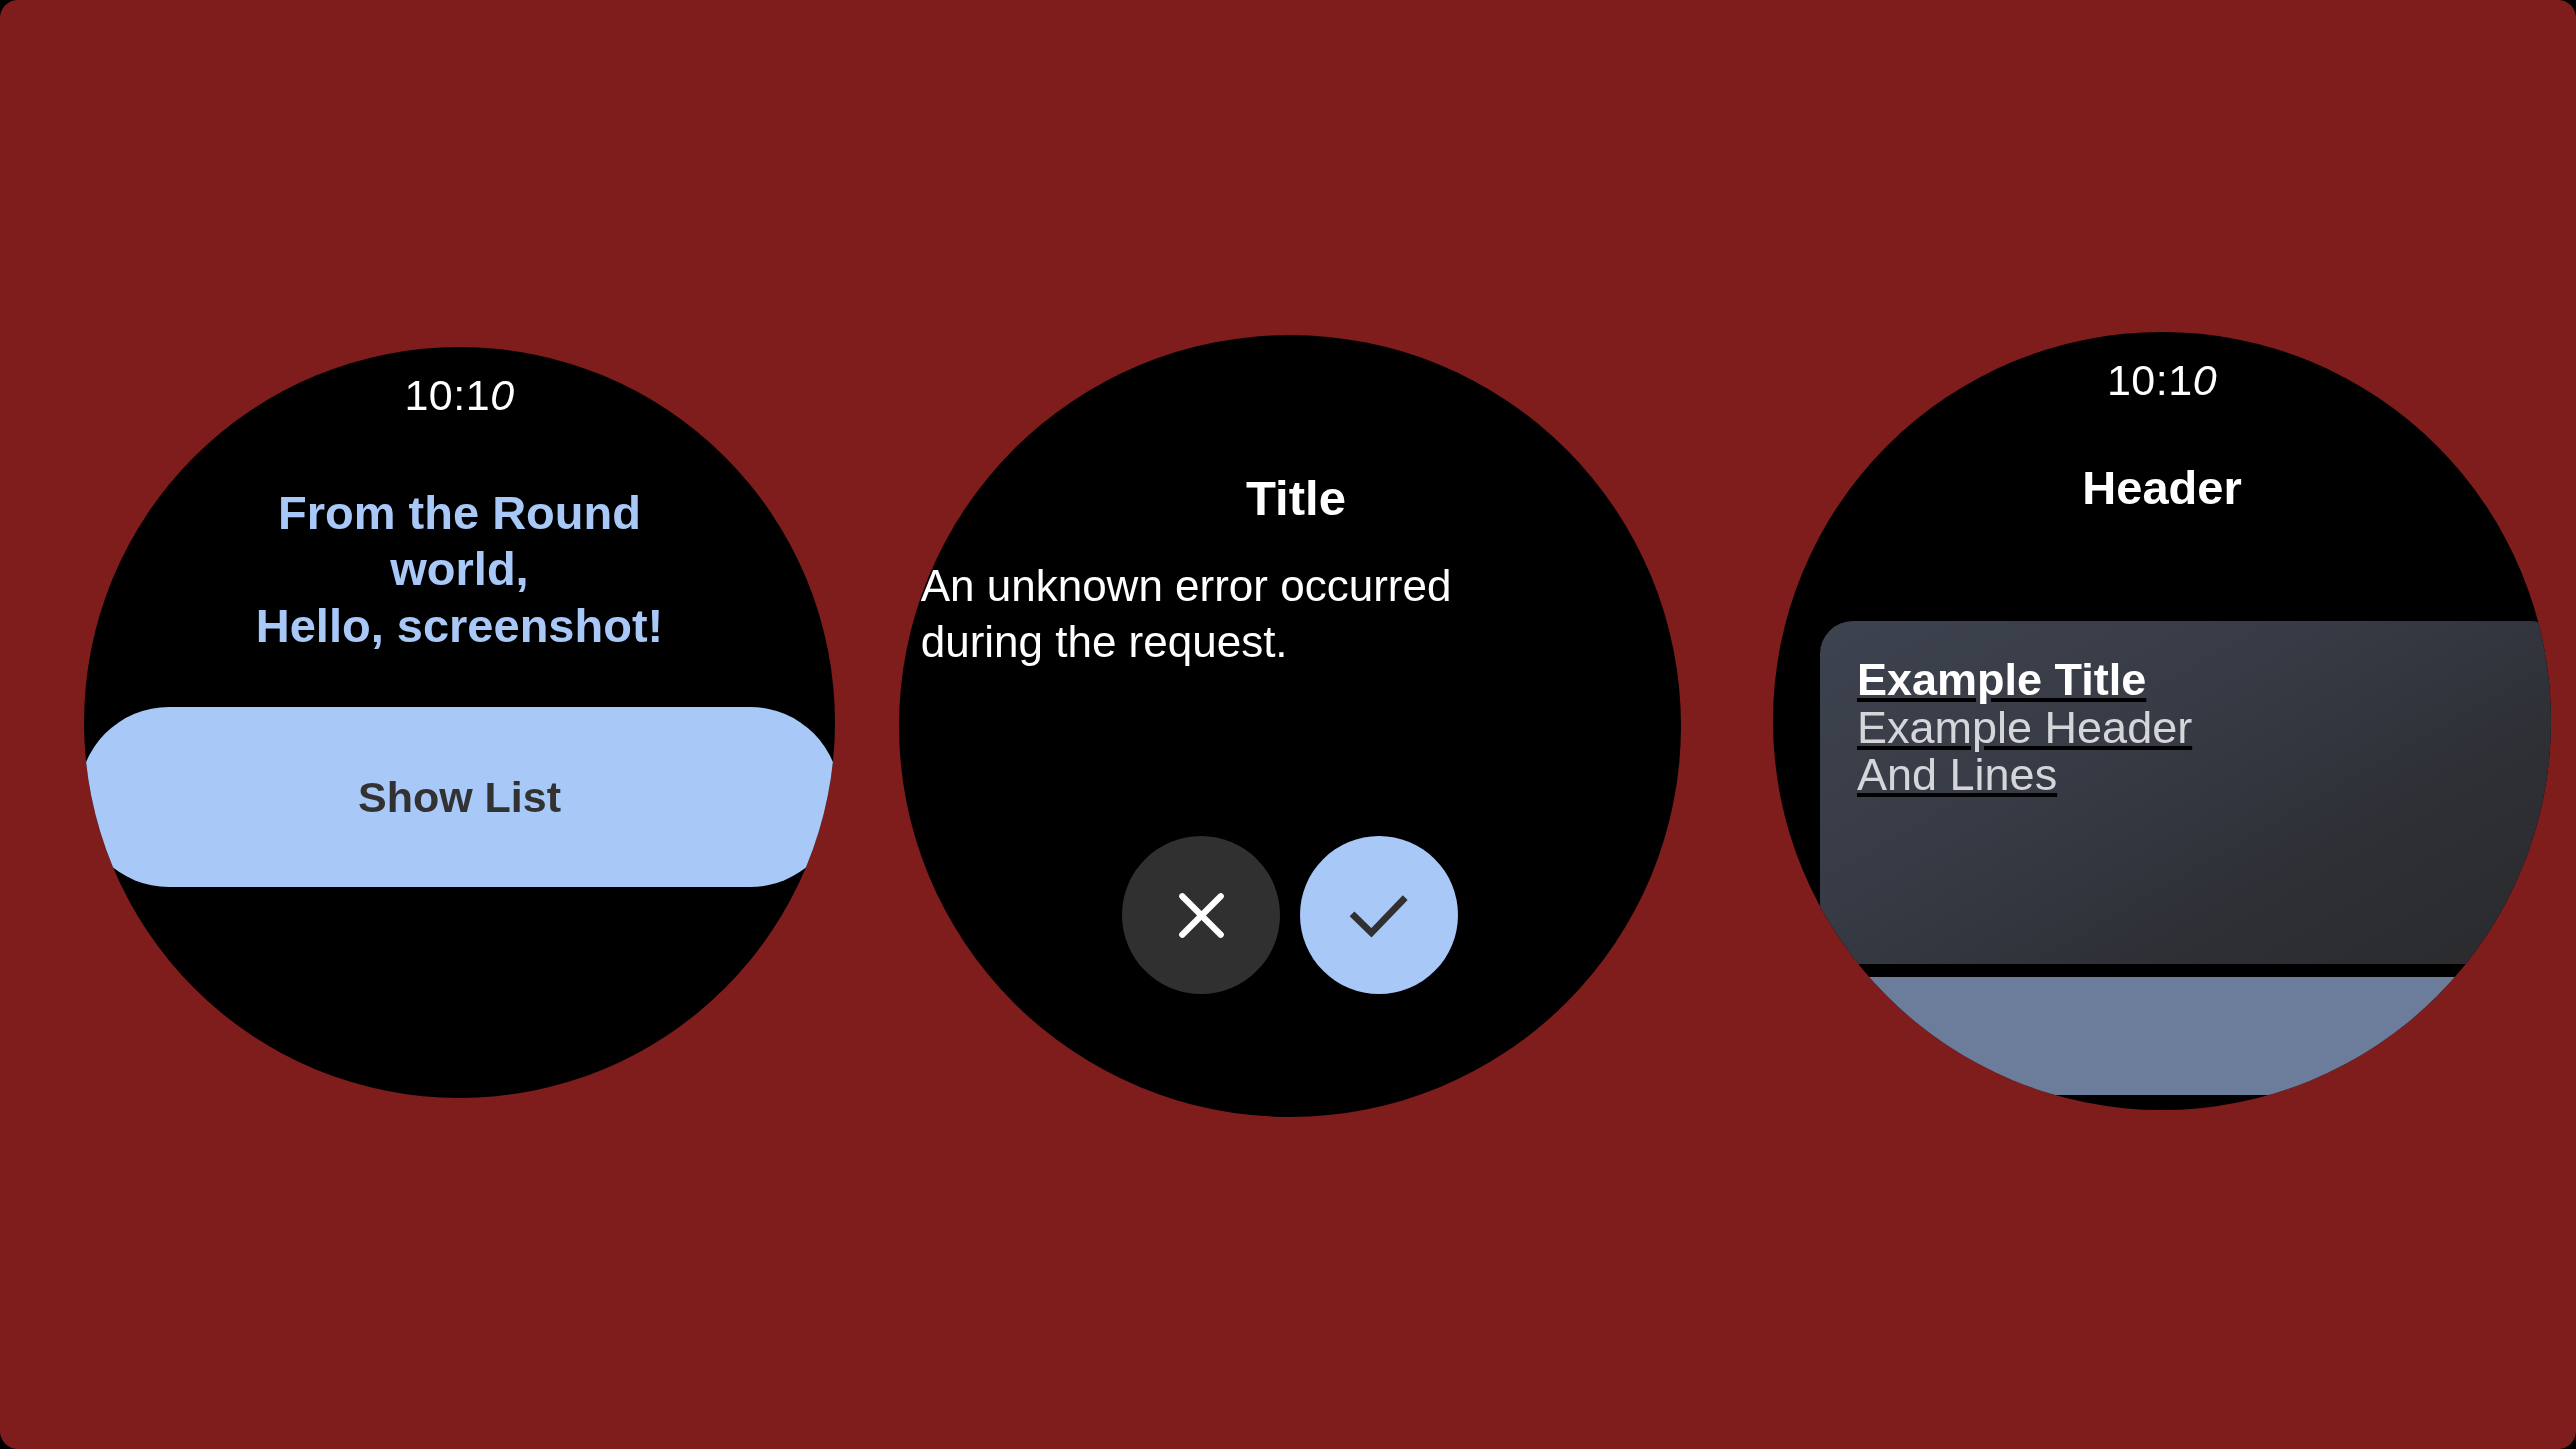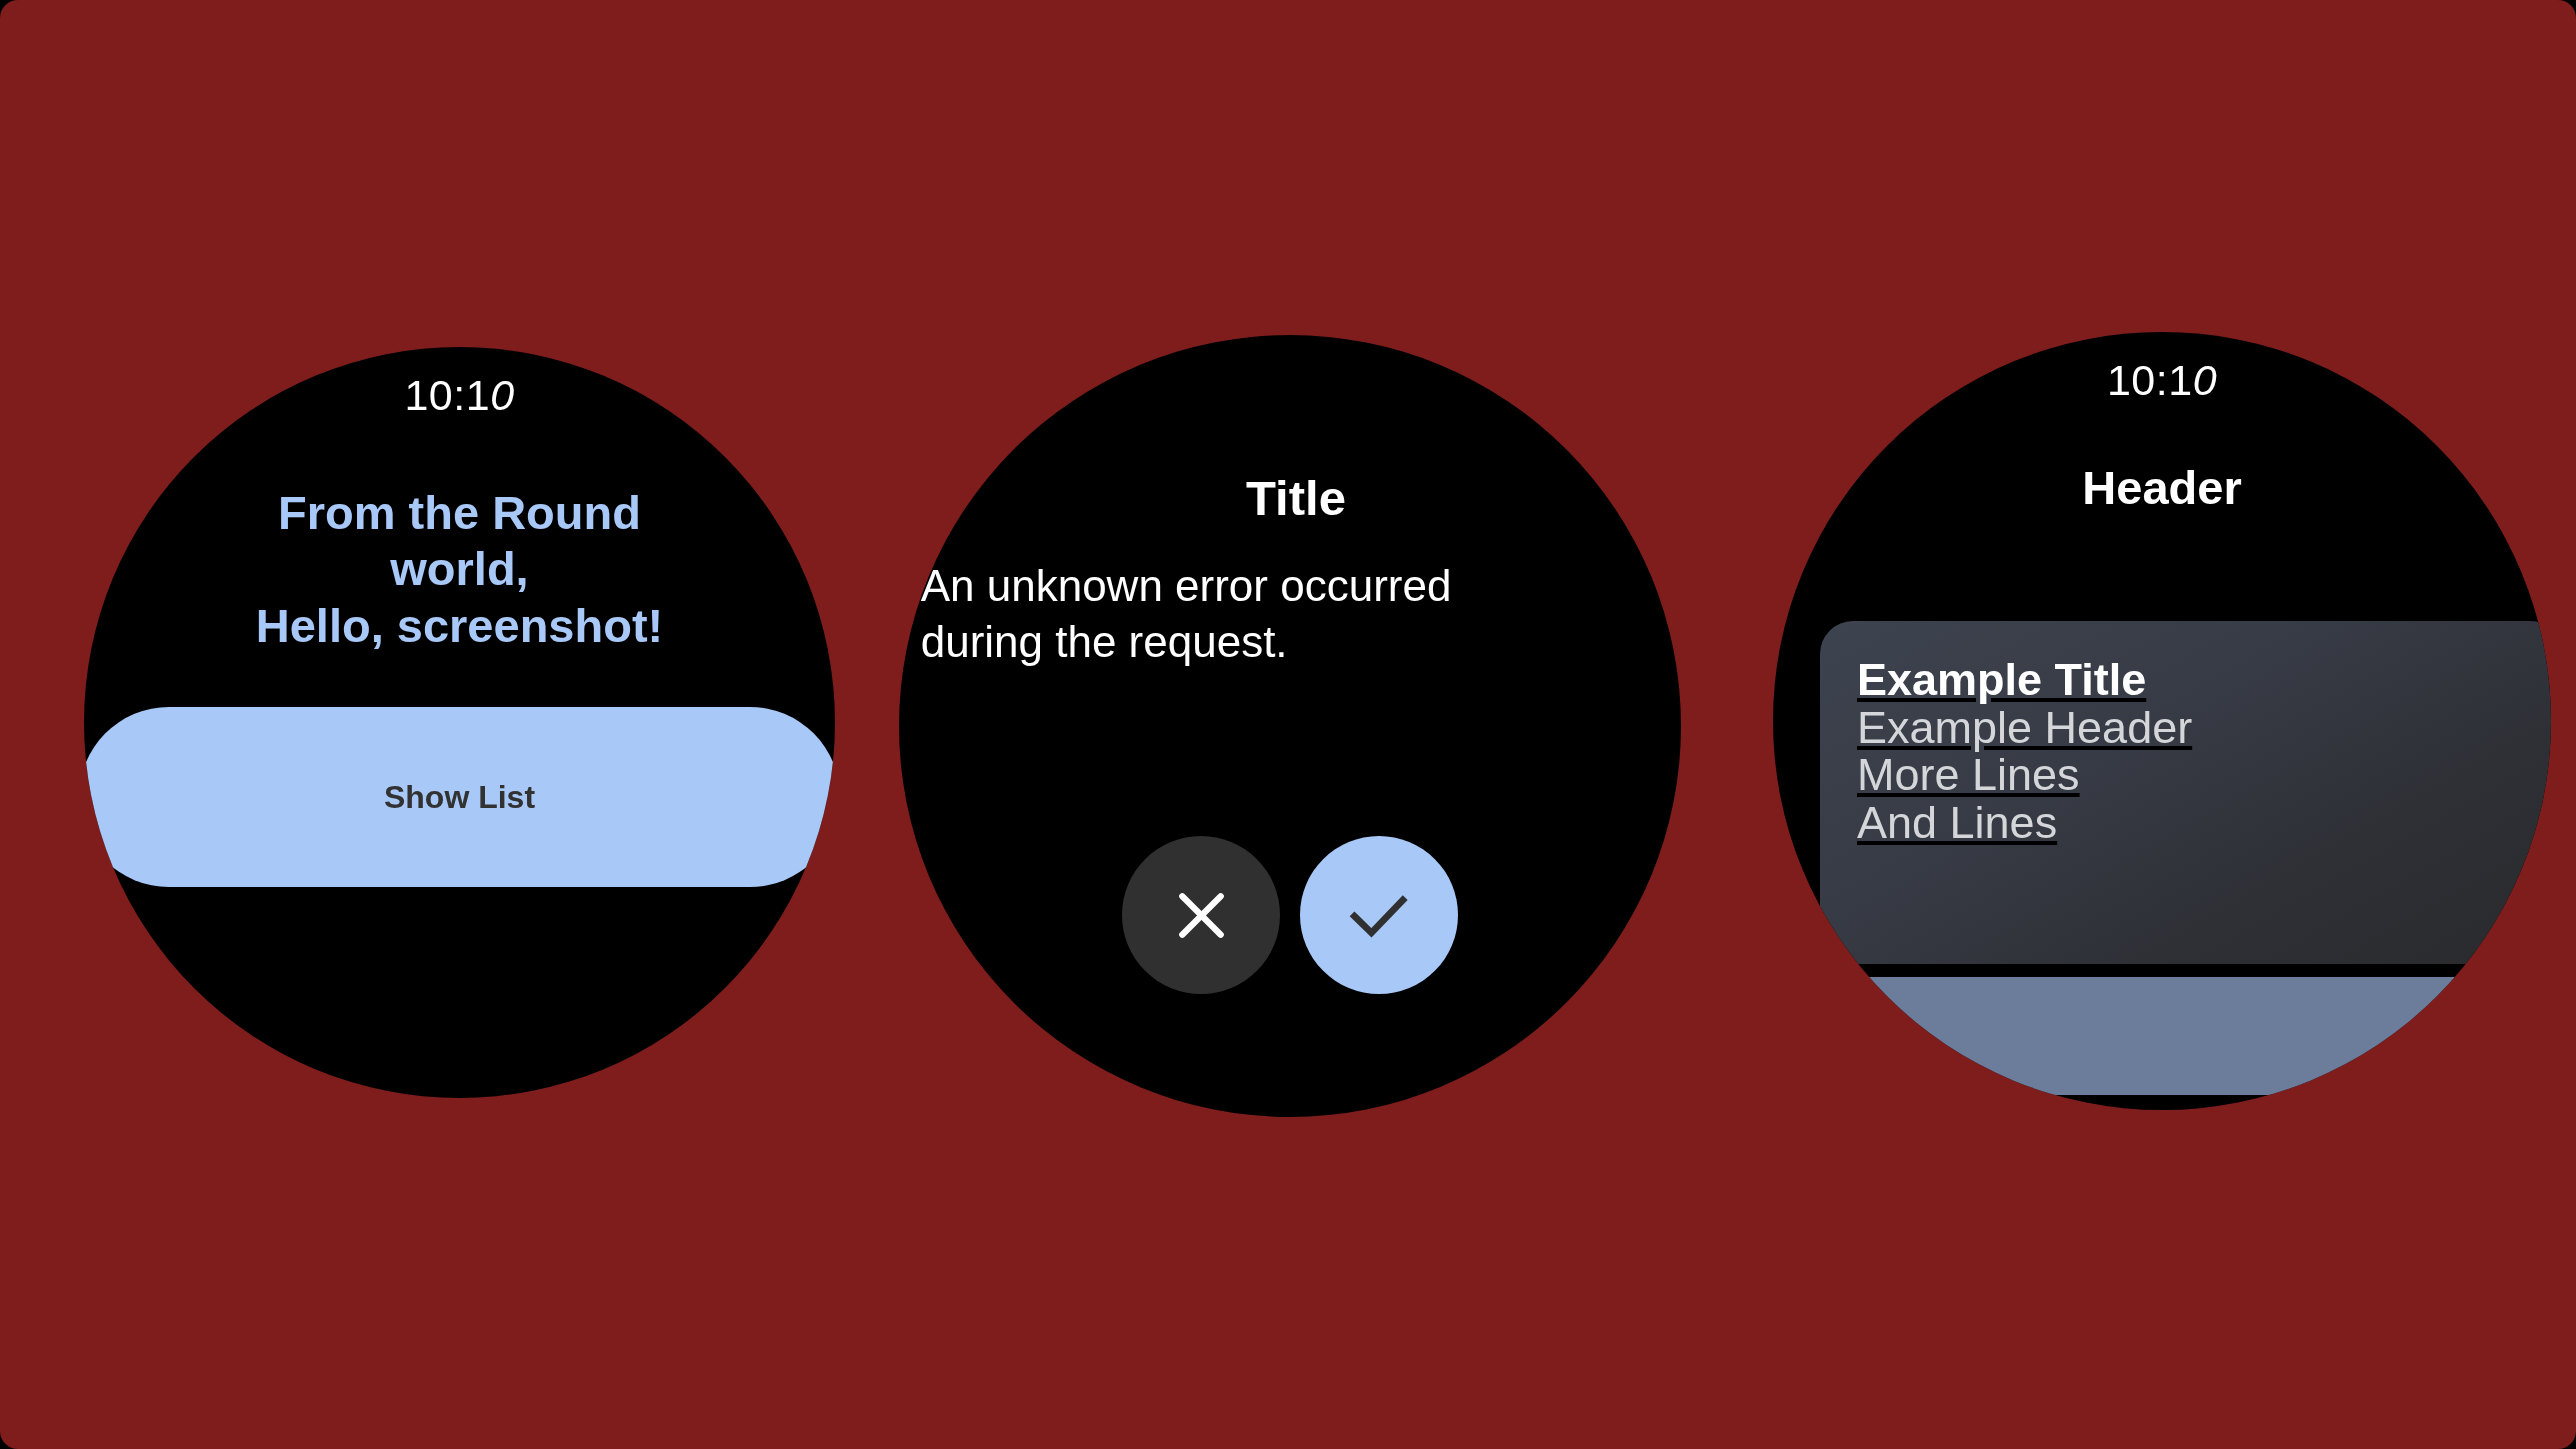--- a/index.html
+++ b/index.html
@@ -77,21 +77,21 @@
     border-radius: 91px;
     display: flex;
     align-items: center;
     justify-content: center;
     border: none;
     padding: 0;
     cursor: pointer;
   }
   .show-list-button span {
     color: #323232;
-    font-size: 32px;
+    font-size: 43px;
     font-weight: bold;
   }
 
   
   #watch-dialog {
     left: 899px;
     top: 335px;
     width: 782px;
     height: 782px;
   }
@@ -264,21 +264,20 @@
     <div class="status-time">
       <span>10:1<span class="t-tail">0</span></span>
     </div>
 
     <div class="list-header">Header</div>
 
     <div class="list-card">
       <div class="list-card-inner">
         <div class="card-title">Example Title</div>
         <div class="card-line">Example Header</div>
-        <div class="card-line">More Lines</div>
         <div class="card-line">And Lines</div>
       </div>
     </div>
 
     <div class="list-next-card"></div>
 
   </div>
 
 </div>
 

